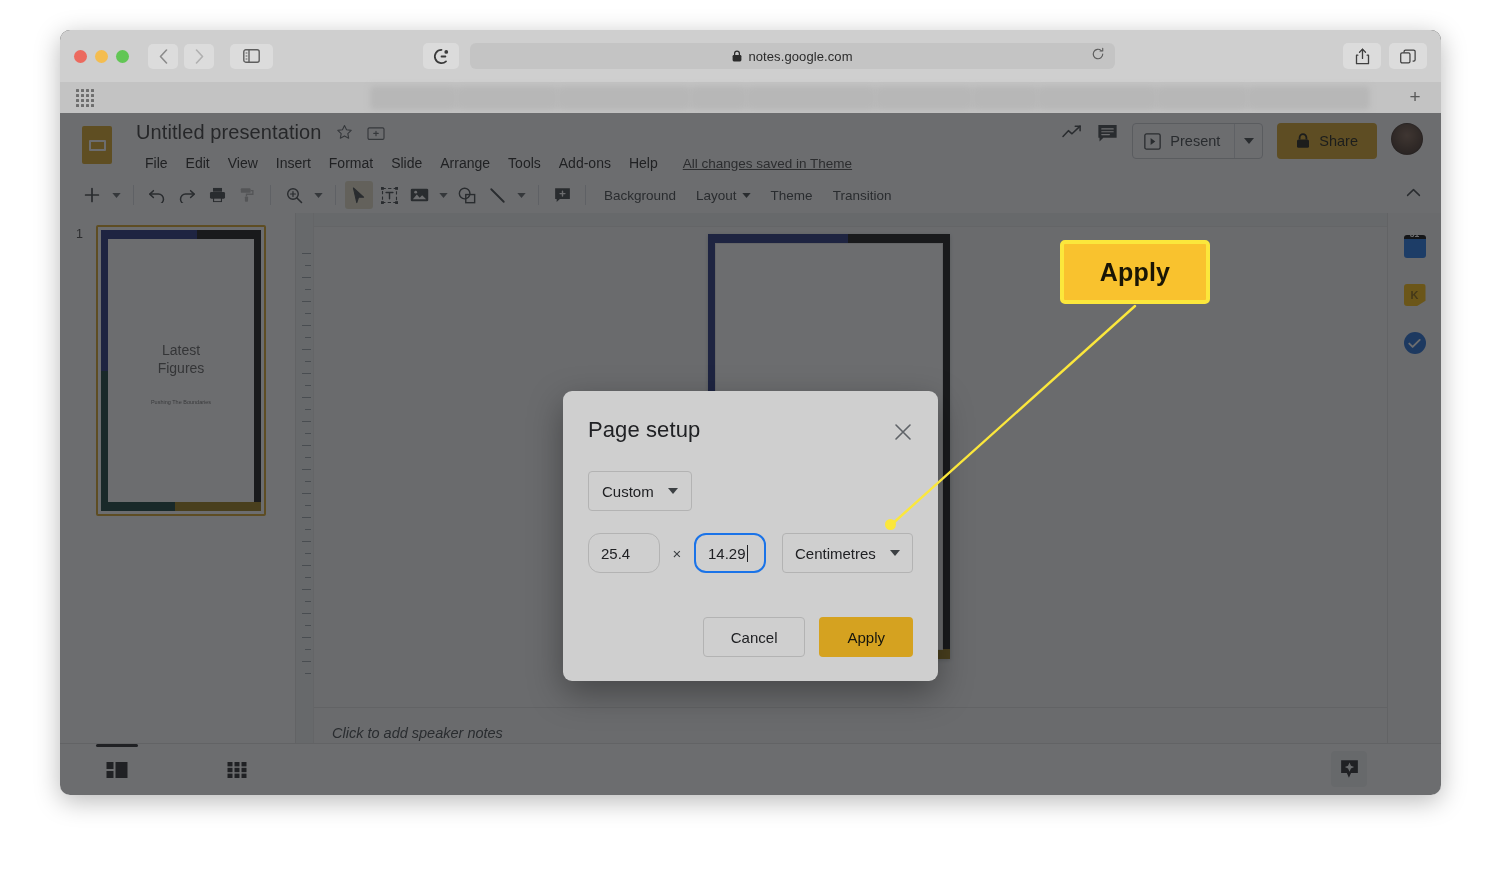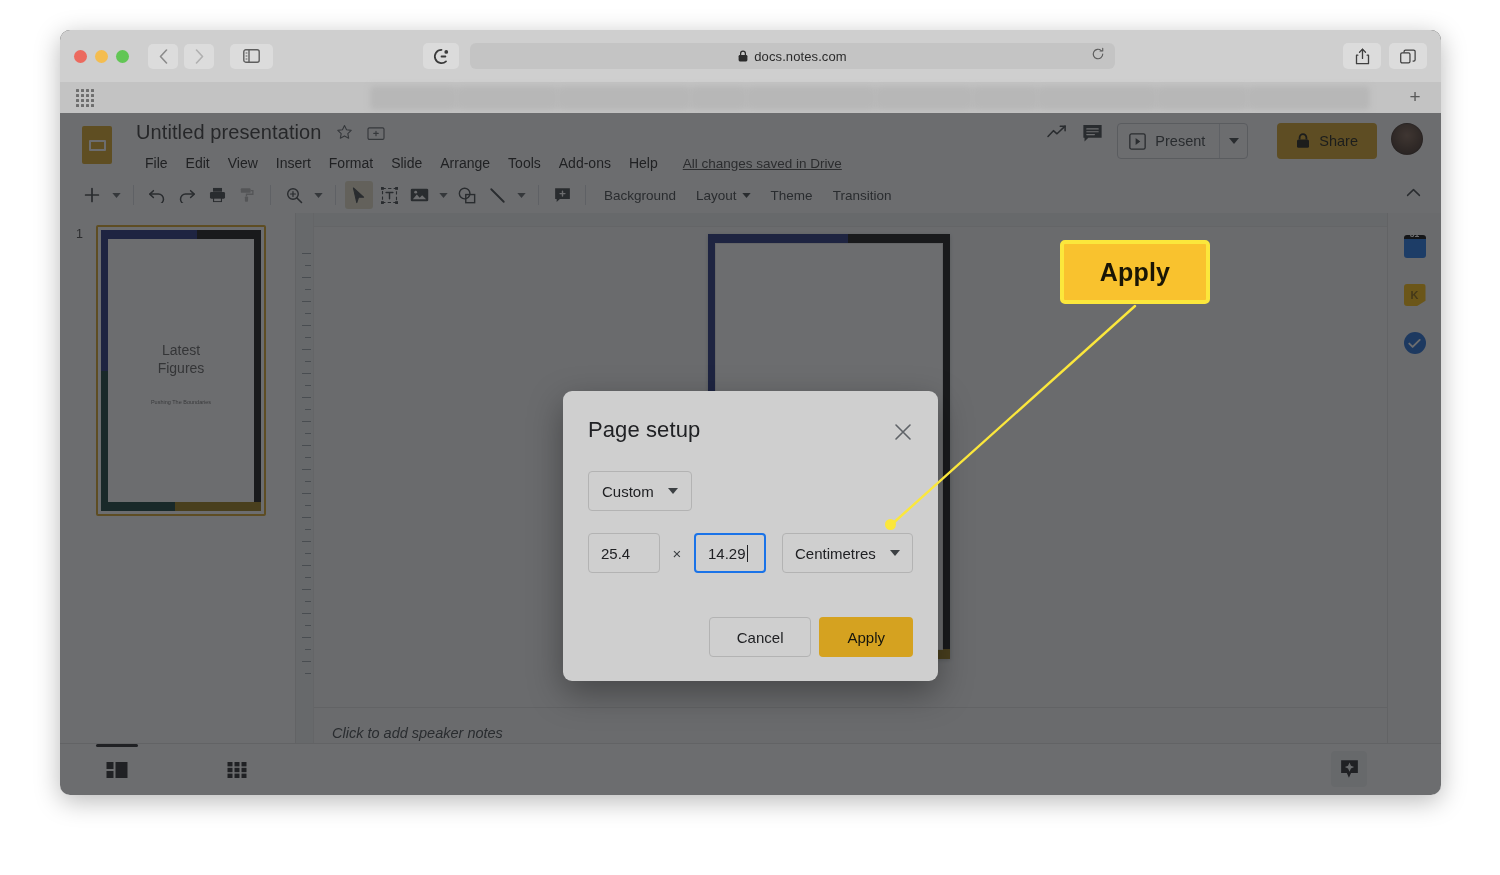--- a/index.html
+++ b/index.html
@@ -193,21 +193,21 @@
   .present-caret {
     width: 28px; height: 100%;
     border-left: 1px solid #dadce0;
     display: flex; align-items: center; justify-content: center;
     color: #3c4043;
   }
   .share-btn {
     display: flex; align-items: center; gap: 9px;
     height: 36px; padding: 0 19px;
     background: #d5a220; border-radius: 4px;
-    font-size: 14.5px; color: #16160e; font-weight: 500; margin-left: 15px;
+    font-size: 14.5px; color: #16160e; font-weight: 500;
   }
   .avatar {
     width: 32px; height: 32px; border-radius: 50%;
     background: radial-gradient(circle at 50% 38%, #7c5f4d 0%, #4d372b 60%, #2f211a 100%);
     border: 1px solid rgba(0,0,0,.2);
   }
 
   
   .toolbar {
     position: relative;
@@ -428,21 +428,21 @@
     background: #cfcfcf;
     border: 1px solid #b3b3b3; border-radius: 4px;
     font-size: 15px; color: #202124;
   }
   .dim-row {
     margin-top: 22px;
     display: flex; align-items: center; gap: 0;
   }
   .num-field {
     width: 72px; height: 40px;
-    border: 1px solid #b3b3b3; border-radius: 4px;
+    border: 1px solid #b3b3b3; border-radius: 12px;
     background: #cfcfcf;
     display: flex; align-items: center;
     padding-left: 12px;
     font-size: 15px; color: #202124;
   }
   .num-field.focused {
     border: 2px solid #1a73e8;
     position: relative;
   }
   .caret-bar {
@@ -456,21 +456,21 @@
   .unit-field {
     margin-left: 16px;
     height: 40px; padding: 0 12px;
     border: 1px solid #b3b3b3; border-radius: 4px;
     background: #cfcfcf;
     display: flex; align-items: center; gap: 14px;
     font-size: 15px; color: #202124;
   }
   .dialog-actions {
     position: absolute; right: 25px; bottom: 24px;
-    display: flex; align-items: center; gap: 8px;
+    display: flex; align-items: center; gap: 14px;
   }
   .btn-cancel {
     height: 40px; padding: 0 27px;
     border: 1px solid #b3b3b3; border-radius: 4px;
     background: #cfcfcf;
     display: flex; align-items: center;
     font-size: 15px; color: #202124;
   }
   .btn-apply {
     height: 40px; padding: 0 28px;
@@ -548,21 +548,21 @@
           <path d="M10 10h4.6" stroke="currentColor" stroke-width="2.1" stroke-linecap="round"></path>
           <circle cx="15.6" cy="4.6" r="2.2" fill="currentColor"></circle>
         </svg>
       </div>
 
       <div class="urlbar">
         <svg width="10" height="12" viewBox="0 0 10 12">
           <rect x="0.6" y="5" width="8.8" height="6.4" rx="1.3" fill="#2b2b2b"></rect>
           <path d="M2.6 5V3.4a2.4 2.4 0 0 1 4.8 0V5" stroke="#2b2b2b" stroke-width="1.25" fill="none"></path>
         </svg>
-        <span class="url-text">docs.notes.com</span>
+        <span class="url-text">notes.google.com</span>
         <span class="reload">
           <svg width="14" height="14" viewBox="0 0 16 16" fill="none">
             <path d="M13.4 8a5.4 5.4 0 1 1-1.7-3.9" stroke="currentColor" stroke-width="1.3" stroke-linecap="round"></path>
             <path d="M13.4 1.6V4.6H10.4" stroke="currentColor" stroke-width="1.3" stroke-linecap="round" stroke-linejoin="round"></path>
           </svg>
         </span>
       </div>
 
       <div class="chrome-right">
         <div class="navbtn">
@@ -641,21 +641,21 @@
           <span class="menu-item">File</span>
           <span class="menu-item">Edit</span>
           <span class="menu-item">View</span>
           <span class="menu-item">Insert</span>
           <span class="menu-item">Format</span>
           <span class="menu-item">Slide</span>
           <span class="menu-item">Arrange</span>
           <span class="menu-item">Tools</span>
           <span class="menu-item">Add-ons</span>
           <span class="menu-item">Help</span>
-          <span class="save-state">All changes saved in Drive</span>
+          <span class="save-state">All changes saved in Theme</span>
         </div>
 
         <div class="header-right">
           <span class="hr-icon">
             <svg width="22" height="18" viewBox="0 0 24 20" fill="none">
               <path d="M2 15L8 8.5L12 12L21 3.5" stroke="currentColor" stroke-width="1.7" stroke-linecap="round" stroke-linejoin="round"></path>
               <path d="M15.6 3.5H21V8.6" stroke="currentColor" stroke-width="1.7" stroke-linecap="round" stroke-linejoin="round"></path>
             </svg>
           </span>
           <span class="hr-icon">

